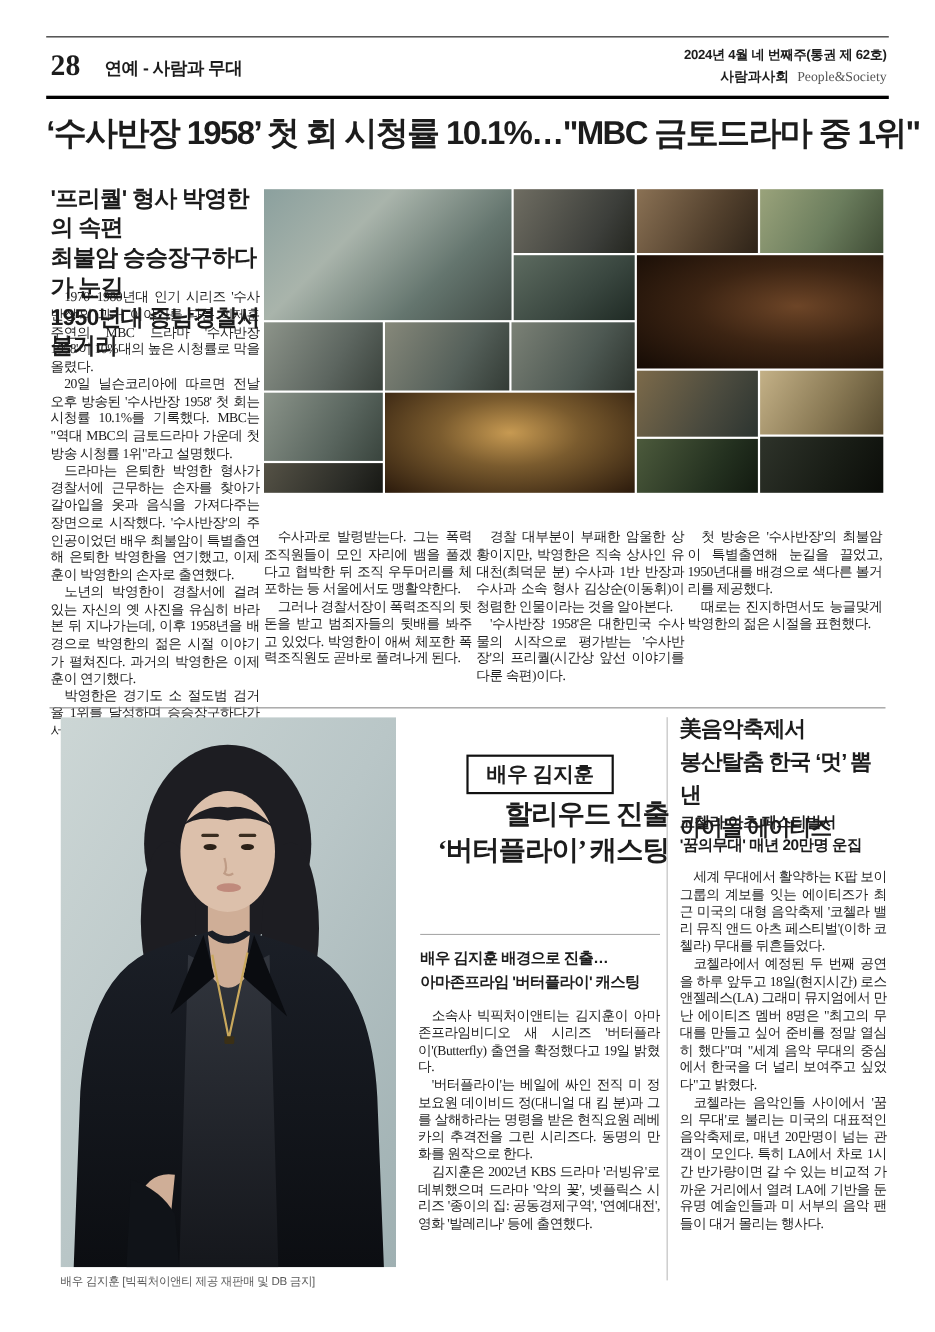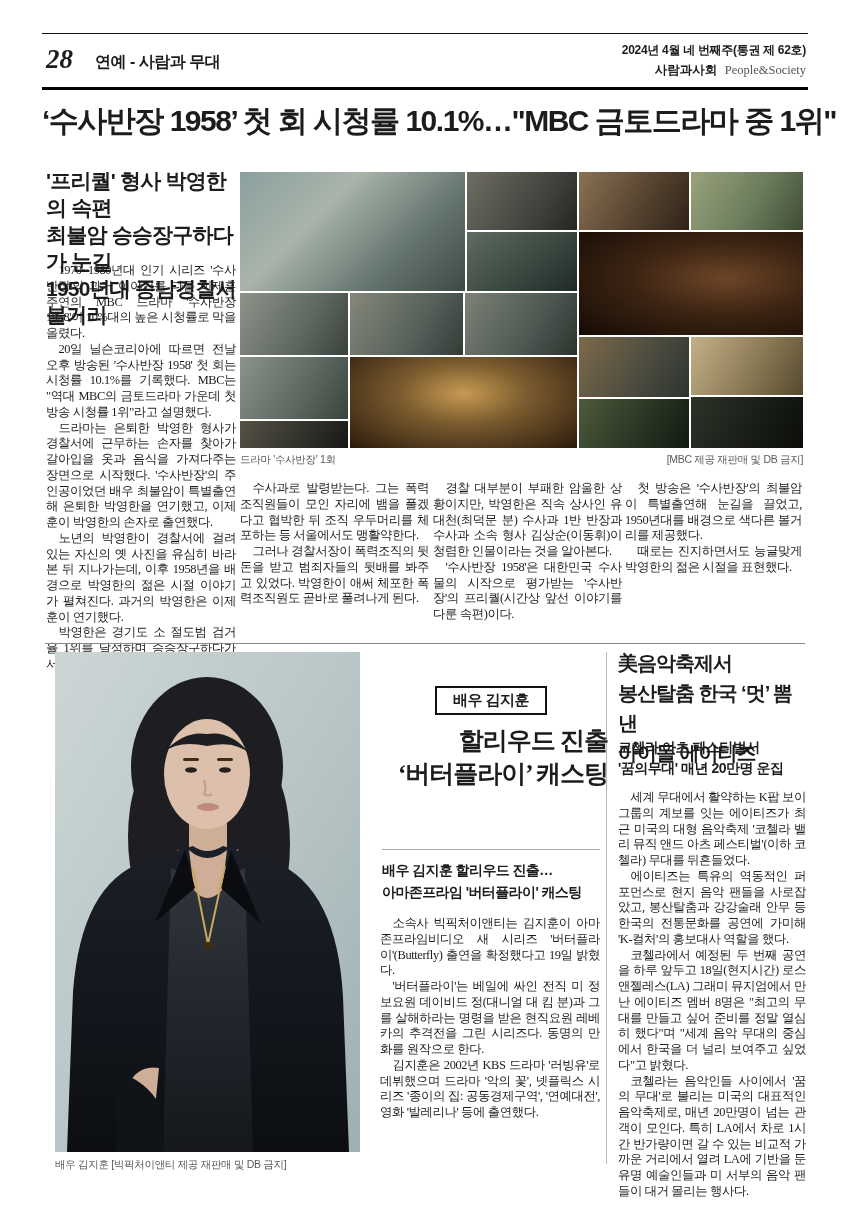--- a/index.html
+++ b/index.html
@@ -4,21 +4,21 @@
 <style>
   html,body { margin:0; padding:0; background:#d9d9d9; }
   .page {
     position:relative; width:850px; height:1211px; margin:0 auto;
     background:#ffffff; overflow:hidden;
     font-family:"Liberation Serif", serif; color:#1c1c1c;
   }
   
   .rule-thin   { position:absolute; left:42px; right:42px; top:33px; border-top:1.5px solid #111; }
   .rule-thick  { position:absolute; left:42px; right:42px; top:87px; border-top:3.5px solid #000; }
-  .page-number { position:absolute; left:46px; top:44px; font-size:27px; font-weight:bold; font-family:"Liberation Serif",serif;font-style:italic; }
+  .page-number { position:absolute; left:46px; top:44px; font-size:27px; font-weight:bold; font-family:"Liberation Serif",serif; }
   .section-title { position:absolute; left:95px; top:52px; font-size:16px; font-weight:bold; font-family:"Liberation Sans",sans-serif; letter-spacing:-0.5px; }
   .edition-block { position:absolute; right:44px; top:42px; text-align:right; font-family:"Liberation Sans",sans-serif; }
   .edition-date { font-size:12px; font-weight:bold; letter-spacing:-0.3px; }
   .pub-line { font-size:12.5px; margin-top:3px; }
   .pub-kr { font-weight:bold;text-align:right; }
   .pub-en { font-family:"Liberation Serif",serif; color:#555; font-weight:normal; margin-left:4px; }
   
   .main-headline {
     position:absolute; left:42px; right:42px; top:101px; text-align:center;
     font-family:"Liberation Sans",sans-serif; font-weight:bold;
@@ -50,21 +50,21 @@
   .portrait { position:absolute; left:55px; top:652px; width:305px; height:500px; }
   .portrait svg { display:block; }
   .portrait-caption {
     position:absolute; left:55px; top:1158px; width:320px;
     font-family:"Liberation Sans",sans-serif; font-size:10.5px; color:#595959; letter-spacing:-0.3px;
   }
   
   .kim-badge-wrap { position:absolute; left:382px; top:686px; width:218px; text-align:center; }
   .kim-badge {
     display:inline-block; border:2px solid #111; padding:3px 16px;
-    font-family:"Liberation Sans",sans-serif; font-weight:bold; font-size:15px; letter-spacing:-0.5px;
+    font-family:"Liberation Sans",sans-serif; font-weight:bold; font-size:19px; letter-spacing:-0.5px;
   }
   .kim-headline {
     position:absolute; left:374px; top:724px; width:234px; text-align:right;
     font-family:"Liberation Serif",serif; font-weight:600;
     font-size:25px; line-height:1.32; letter-spacing:-1px;
   }
   .kim-rule { position:absolute; left:382px; top:849px; width:218px; border-top:1px solid #a9a9a9; }
   .kim-subhead {
     position:absolute; left:382px; top:860px; width:218px;
     font-family:"Liberation Sans",sans-serif; font-weight:bold;
@@ -129,24 +129,20 @@
       <div class="cell" style="left: 110px; top: 121px; width: 113px; height: 62px; background: linear-gradient(120deg, rgb(134, 136, 122), rgb(85, 96, 90) 60%, rgb(51, 59, 53));"></div>
       <div class="cell" style="left: 225px; top: 121px; width: 112px; height: 62px; background: linear-gradient(120deg, rgb(123, 129, 118), rgb(77, 88, 82) 60%, rgb(44, 51, 45));"></div>
       <div class="cell" style="left: 0px; top: 185px; width: 108px; height: 62px; background: linear-gradient(120deg, rgb(139, 148, 138), rgb(90, 102, 95) 60%, rgb(57, 68, 61));"></div>
       <div class="cell" style="left: 110px; top: 185px; width: 227px; height: 91px; background: radial-gradient(at 50% 40%, rgb(199, 154, 82) 0%, rgb(122, 91, 46) 40%, rgb(43, 26, 12) 100%);"></div>
       <div class="cell" style="left: 339px; top: 165px; width: 110px; height: 60px; background: linear-gradient(120deg, rgb(124, 106, 74), rgb(74, 74, 62) 60%, rgb(44, 52, 48));"></div>
       <div class="cell" style="left: 451px; top: 165px; width: 112px; height: 58px; background: linear-gradient(120deg, rgb(196, 177, 135), rgb(138, 122, 85) 55%, rgb(85, 73, 46));"></div>
       <div class="cell" style="left: 0px; top: 249px; width: 108px; height: 27px; background: linear-gradient(120deg, rgb(85, 82, 70), rgb(42, 43, 38) 70%, rgb(23, 24, 20));"></div>
       <div class="cell" style="left: 339px; top: 227px; width: 110px; height: 49px; background: linear-gradient(120deg, rgb(76, 90, 60), rgb(35, 48, 31) 65%, rgb(18, 26, 16));"></div>
       <div class="cell" style="left: 451px; top: 225px; width: 112px; height: 51px; background: linear-gradient(120deg, rgb(46, 51, 42), rgb(24, 28, 21) 60%, rgb(11, 13, 9));"></div>
     </div>
-  <div class="collage-caption">
-    <span>드라마 '수사반장' 1회</span>
-    <span>[MBC 제공 재판매 및 DB 금지]</span>
-  </div>
 
   <div class="col2 newsbody">
     <p>수사과로 발령받는다. 그는 폭력조직원들이 모인 자리에 뱀을 풀겠다고 협박한 뒤 조직 우두머리를 체포하는 등 서울에서도 맹활약한다.</p>
     <p>그러나 경찰서장이 폭력조직의 뒷돈을 받고 범죄자들의 뒷배를 봐주고 있었다. 박영한이 애써 체포한 폭력조직원도 곧바로 풀려나게 된다.</p>
   </div>
   <div class="col3 newsbody">
     <p>경찰 대부분이 부패한 암울한 상황이지만, 박영한은 직속 상사인 유대천(최덕문 분) 수사과 1반 반장과 수사과 소속 형사 김상순(이동휘)이 청렴한 인물이라는 것을 알아본다.</p>
     <p>'수사반장 1958'은 대한민국 수사물의 시작으로 평가받는 '수사반장'의 프리퀄(시간상 앞선 이야기를 다룬 속편)이다.</p>
   </div>
   <div class="col4 newsbody">
@@ -210,38 +206,37 @@
 
   <div class="kim-badge-wrap">
     <span class="kim-badge">배우 김지훈</span>
   </div>
   <div class="kim-headline">
     <div>할리우드 진출</div>
     <div>‘버터플라이’ 캐스팅</div>
   </div>
   <div class="kim-rule"></div>
   <div class="kim-subhead">
-    <div>배우 김지훈 할리우드 진출…</div>
+    <div>배우 김지훈 배경으로 진출…</div>
     <div>아마존프라임 '버터플라이' 캐스팅</div>
   </div>
   <div class="kim-body newsbody">
     <p>소속사 빅픽처이앤티는 김지훈이 아마존프라임비디오 새 시리즈 '버터플라이'(Butterfly) 출연을 확정했다고 19일 밝혔다.</p>
     <p>'버터플라이'는 베일에 싸인 전직 미 정보요원 데이비드 정(대니얼 대 킴 분)과 그를 살해하라는 명령을 받은 현직요원 레베카의 추격전을 그린 시리즈다. 동명의 만화를 원작으로 한다.</p>
     <p>김지훈은 2002년 KBS 드라마 '러빙유'로 데뷔했으며 드라마 '악의 꽃', 넷플릭스 시리즈 '종이의 집: 공동경제구역', '연예대전', 영화 '발레리나' 등에 출연했다.</p>
   </div>
 
   <div class="ateez-headline">
     <div>美음악축제서</div>
     <div>봉산탈춤 한국 ‘멋’ 뽐낸</div>
     <div>아이돌 에이티즈</div>
   </div>
   <div class="ateez-subhead">
     <div>코첼라 아츠 페스티벌서</div>
     <div>'꿈의무대' 매년 20만명 운집</div>
   </div>
   <div class="ateez-body newsbody">
     <p>세계 무대에서 활약하는 K팝 보이그룹의 계보를 잇는 에이티즈가 최근 미국의 대형 음악축제 '코첼라 밸리 뮤직 앤드 아츠 페스티벌'(이하 코첼라) 무대를 뒤흔들었다.</p>
-    <p>에이티즈는 특유의 역동적인 퍼포먼스로 현지 음악 팬들을 사로잡았고, 봉산탈춤과 강강술래 안무 등 한국의 전통문화를 공연에 가미해 'K-컬처'의 홍보대사 역할을 했다.</p>
     <p>코첼라에서 예정된 두 번째 공연을 하루 앞두고 18일(현지시간) 로스앤젤레스(LA) 그래미 뮤지엄에서 만난 에이티즈 멤버 8명은 "최고의 무대를 만들고 싶어 준비를 정말 열심히 했다"며 "세계 음악 무대의 중심에서 한국을 더 널리 보여주고 싶었다"고 밝혔다.</p>
     <p>코첼라는 음악인들 사이에서 '꿈의 무대'로 불리는 미국의 대표적인 음악축제로, 매년 20만명이 넘는 관객이 모인다. 특히 LA에서 차로 1시간 반가량이면 갈 수 있는 비교적 가까운 거리에서 열려 LA에 기반을 둔 유명 예술인들과 미 서부의 음악 팬들이 대거 몰리는 행사다.</p>
   </div>
 
 </div>
 
 </body></html>

